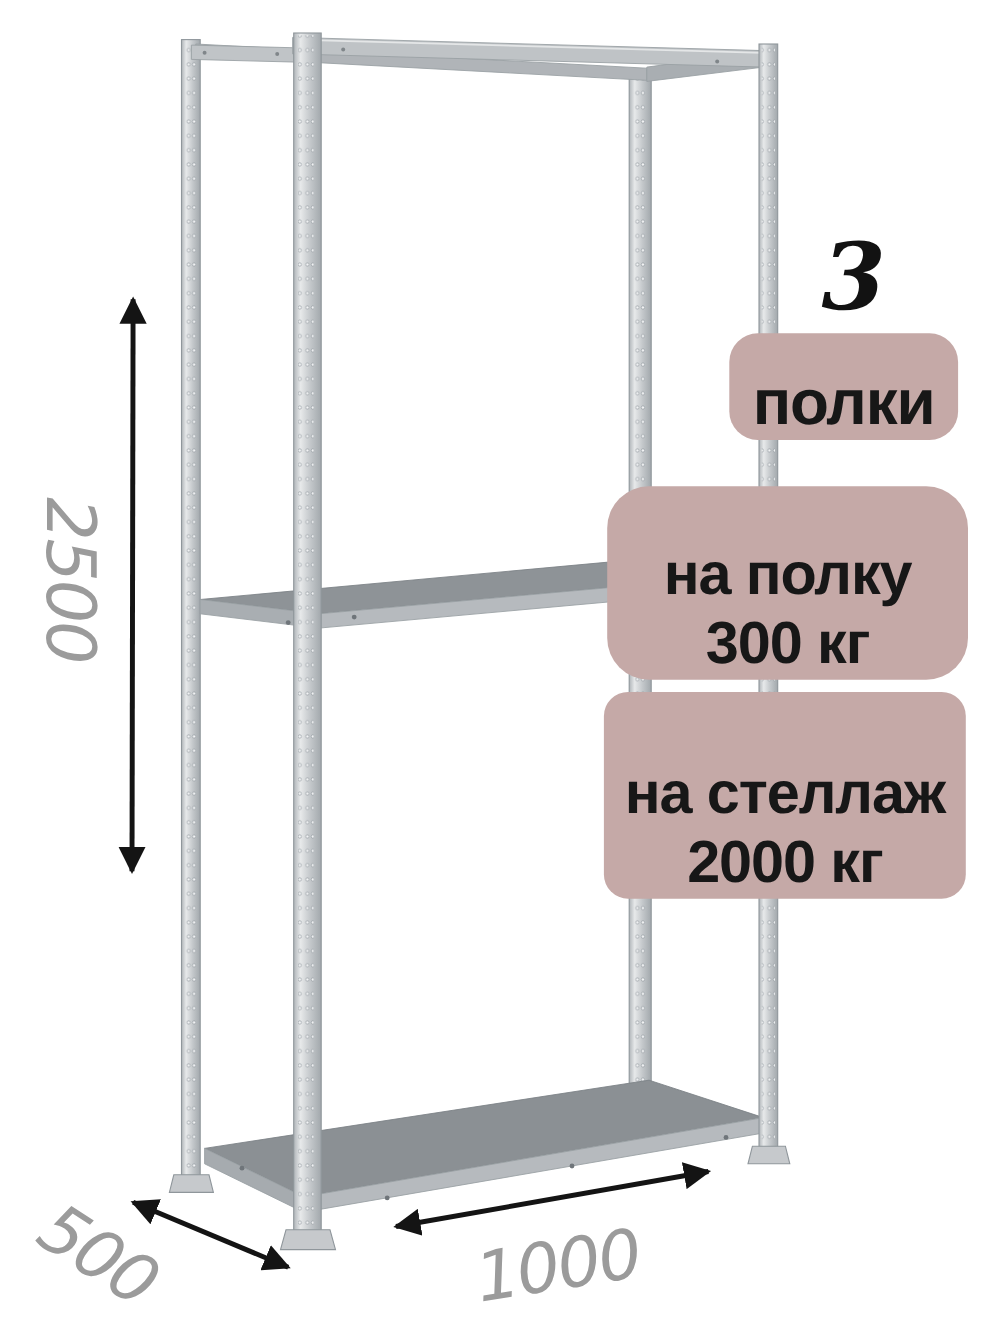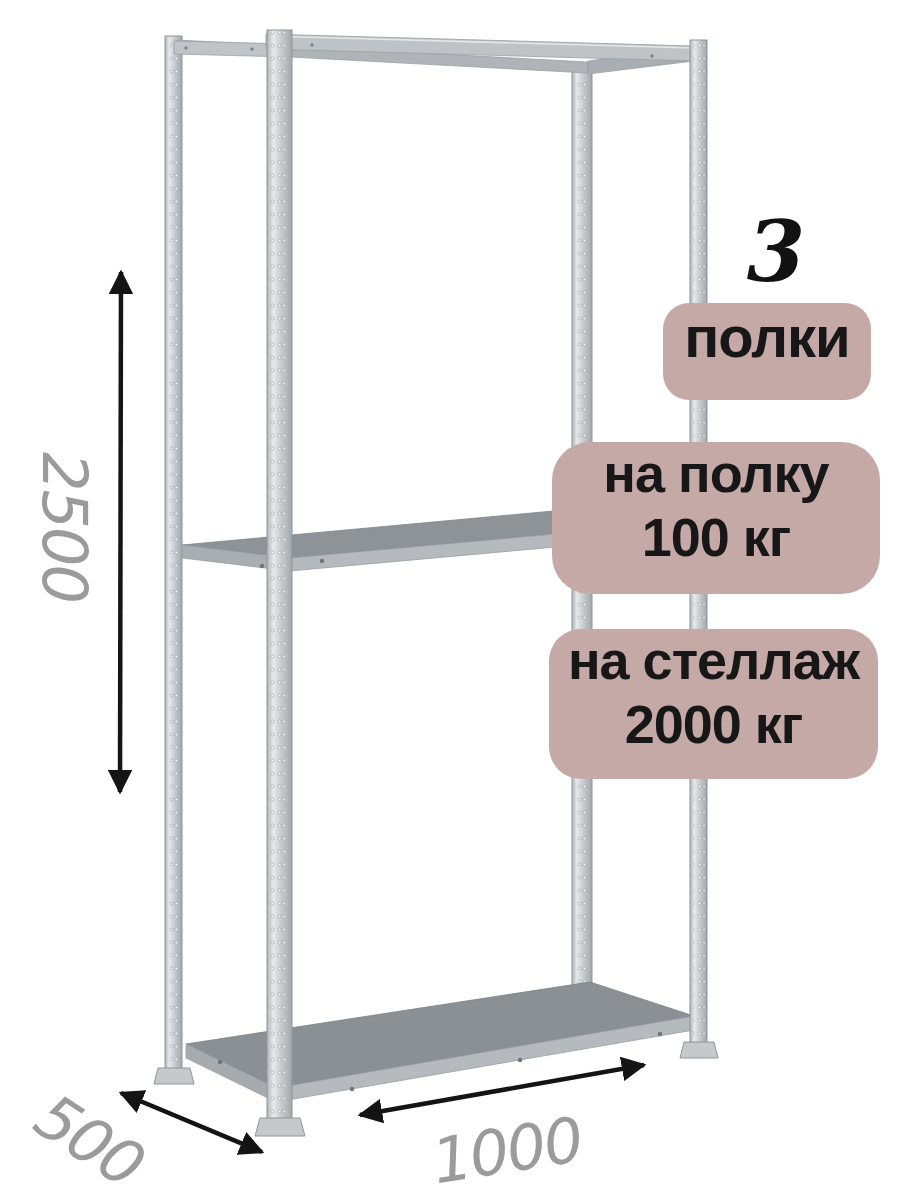--- a/index.html
+++ b/index.html
@@ -14,25 +14,25 @@
   #dim-depth{left:89px;top:1141px;transform:translate(-50%,-50%) rotate(33deg);}
   #dim-width{left:507px;top:1151px;transform:translate(-50%,-50%) rotate(-9deg);}
 
   
   .count{position:absolute;left:732px;top:210px;width:88px;text-align:center;
          font-family:"DejaVu Serif",serif;font-style:italic;font-weight:700;
          font-size:84px;color:#121212;line-height:1;}
 
   
   .badge{position:absolute;display:flex;flex-direction:column;align-items:center;
-         justify-content:flex-start;text-align:center;font-weight:700;color:#171717;
+         justify-content:flex-end;text-align:center;font-weight:700;color:#171717;
          letter-spacing:-1px;line-height:1.18;}
   .badge-1{left:663px;top:303px;width:208px;height:97px;border-radius:26px;font-size:58px;}
-  .badge-2{left:552px;top:442px;width:328px;height:152px;border-radius:38px;font-size:54px;}
-  .badge-3{left:549px;top:629px;width:329px;height:150px;border-radius:32px;font-size:54px;}
+  .badge-2{left:552px;top:442px;width:328px;height:176px;border-radius:38px;font-size:54px;}
+  .badge-3{left:549px;top:629px;width:329px;height:188px;border-radius:22px;font-size:54px;}
 </style>
 </head>
 <body>
 
 <div class="canvas">
 
   <svg width="900" height="1200" viewBox="0 0 900 1200">
     <defs>
       <linearGradient id="pg" x1="0" y1="0" x2="1" y2="0">
         <stop offset="0" stop-color="#b0b5b9"></stop>
@@ -113,21 +113,21 @@
   <div class="dim" id="dim-width" style="color: rgb(155, 155, 155);">1000</div>
 
   <div class="count">3</div>
 
   <div class="badge badge-1" style="background-color: rgb(197, 169, 167);">
     <span>полки</span>
   </div>
 
   <div class="badge badge-2" style="background-color: rgb(197, 169, 167);">
     <span>на полку</span>
-    <span>100 кг</span>
+    <span>300 кг</span>
   </div>
 
   <div class="badge badge-3" style="background-color: rgb(197, 169, 167);">
     <span>на стеллаж</span>
     <span>2000 кг</span>
   </div>
 
 </div>
 
 </body></html>

